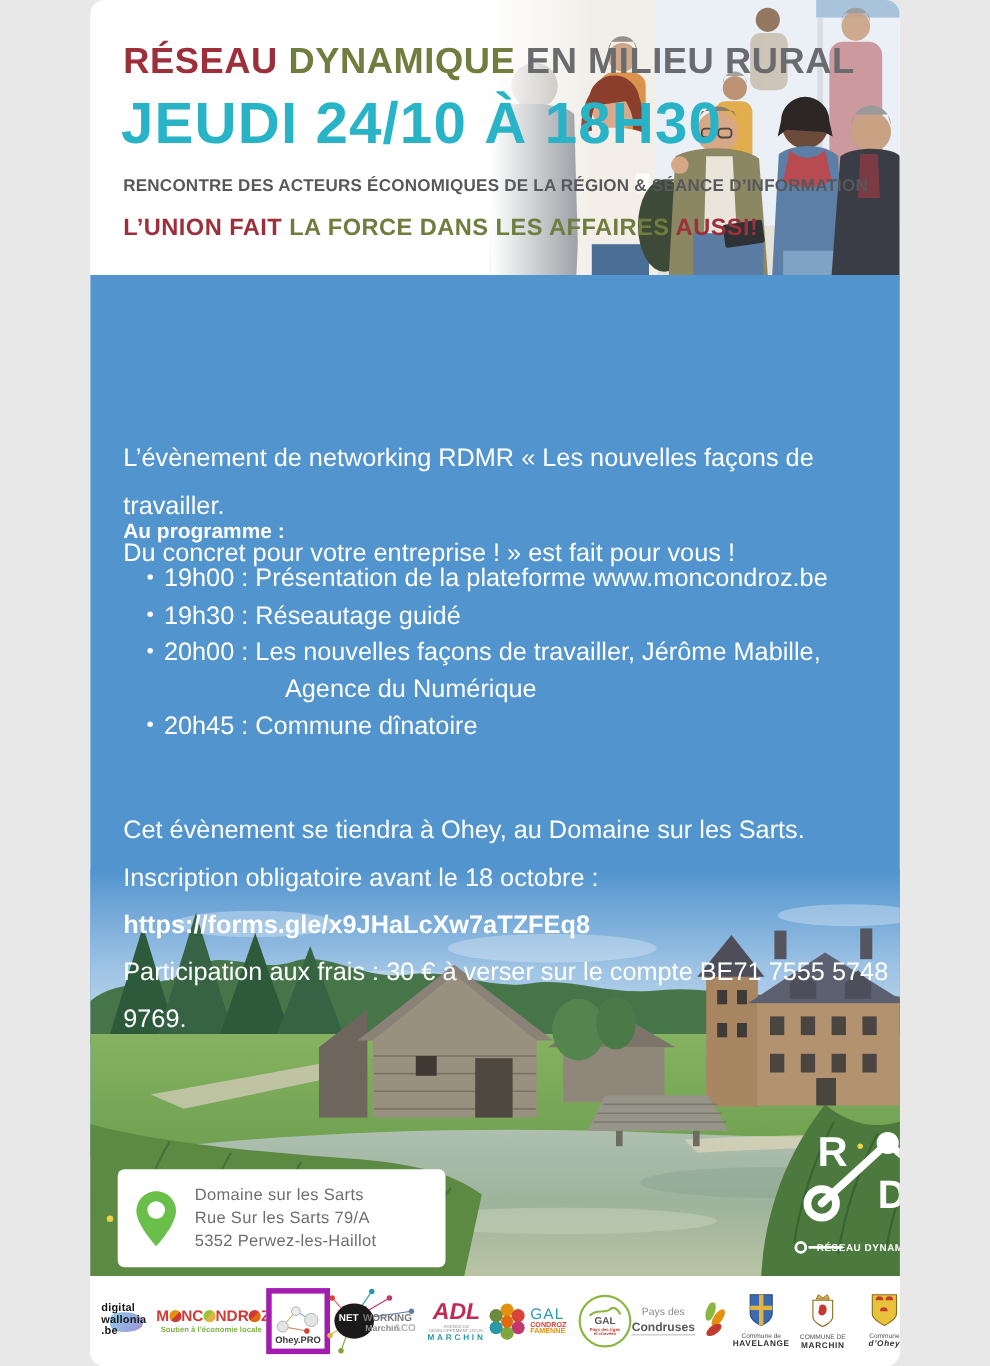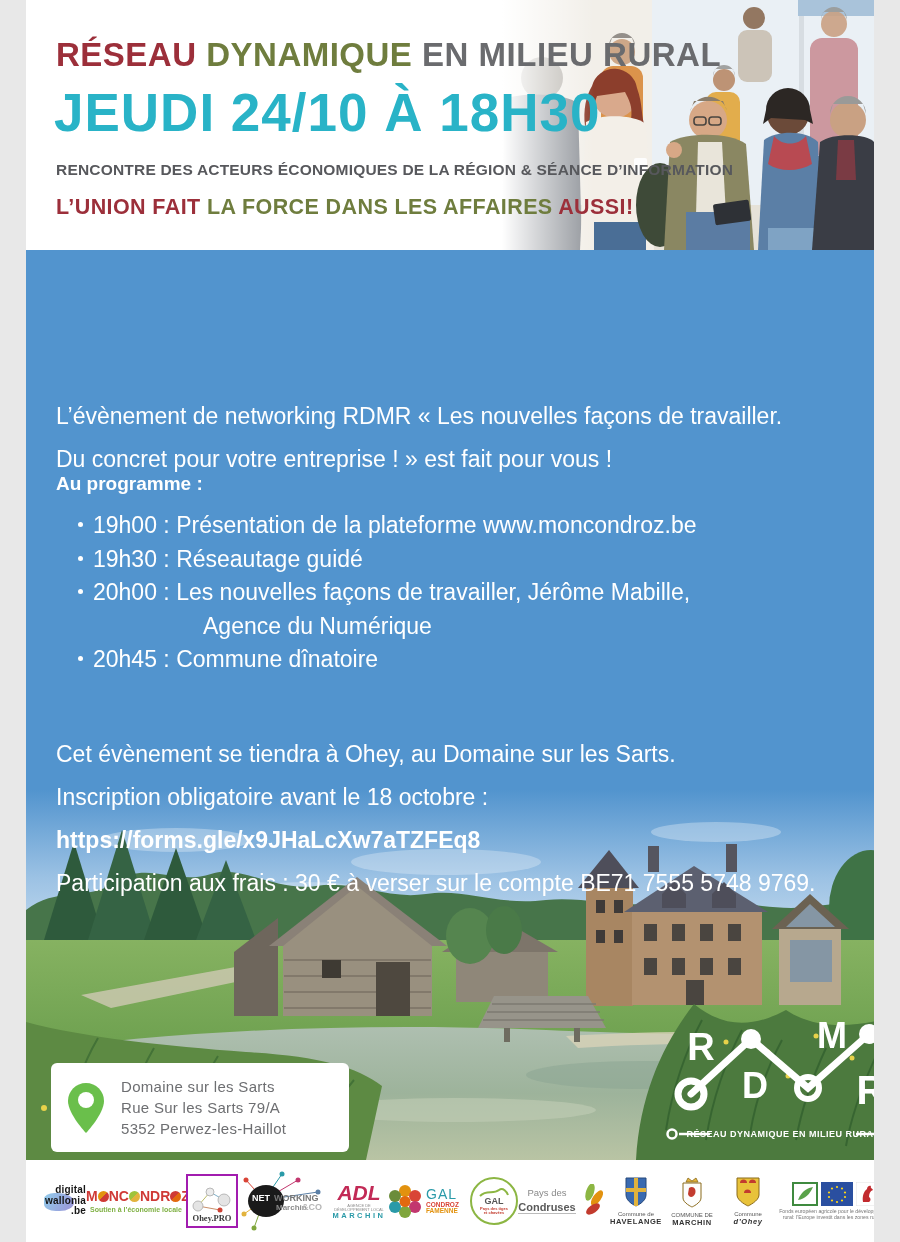--- a/index.html
+++ b/index.html
@@ -1,17 +1,17 @@
 <!DOCTYPE html>
 <html><head>
 <meta charset="utf-8">
 <style>
   html,body{margin:0;padding:0;background:#e8e8e8;}
-  .flyer{position:relative;width:848px;height:1242px;background:#ffffff;
-         font-family:"Liberation Sans",sans-serif;overflow:hidden;margin:0 auto;}
+  .flyer{position:relative;width:736px;height:1242px;background:#ffffff;
+         font-family:"Liberation Sans",sans-serif;overflow:hidden;margin:0 auto;border-radius:13px;}
 
   
   .brand{position:absolute;left:30px;top:36px;font-size:33px;font-weight:600;
          letter-spacing:.5px;white-space:nowrap;z-index:3;}
   .c-red{color:#9c2f3a;} .c-olive{color:#6f7d3e;} .c-gray{color:#6a6b6e;}
   .datetime{position:absolute;left:28px;top:82px;font-size:53px;font-weight:700;
             color:#29b3c7;letter-spacing:1px;z-index:3;white-space:nowrap;}
   .subtitle{position:absolute;left:30px;top:161px;font-size:15.5px;font-weight:600;
             color:#57585c;letter-spacing:.2px;z-index:3;white-space:nowrap;}
   .slogan{position:absolute;left:30px;top:195px;font-size:21.5px;font-weight:700;
@@ -47,35 +47,35 @@
   .location-card .txt{font-size:15px;line-height:21px;color:#6d6e71;letter-spacing:.3px;}
 
   
   .rdmr{position:absolute;left:632px;top:998px;width:250px;height:152px;z-index:4;}
 
   
   .footer{position:absolute;left:0;top:1160px;width:900px;height:82px;background:#fff;
           display:flex;align-items:center;justify-content:space-between;
           padding:0 10px;box-sizing:border-box;z-index:5;}
   .plogo{flex:0 0 auto;text-align:center;line-height:1.05;}
-  .dw{width:50px;text-align:right;position:relative;}
+  .dw{width:50px;text-align:left;position:relative;}
   .dw .blob{position:absolute;left:8px;top:8px;width:30px;height:18px;border-radius:40% 60% 55% 45%;
             background:linear-gradient(120deg,#7ec3e8,#8a7fd0);opacity:.85;}
   .dw .t{position:relative;font-size:10px;font-weight:800;color:#161616;letter-spacing:.2px;}
   .mc{width:100px;}
   .mc .word{font-size:14px;font-weight:800;color:#cf3a36;white-space:nowrap;}
   .mc .o{display:inline-block;width:11px;height:11px;border-radius:50%;vertical-align:-1px;}
   .mc .o1{background:linear-gradient(135deg,#e2920f 50%,#cf3a36 50%);}
   .mc .o2{background:linear-gradient(135deg,#9ec33b 50%,#e2b33d 50%);}
   .mc .o3{background:linear-gradient(135deg,#cf3a36 50%,#e2690f 50%);}
   .mc .be{color:#7fb043;}
   .mc .tag{font-size:7px;font-weight:700;color:#7fb043;margin-top:2px;}
   .op{width:52px;}
-  .op .box{width:48px;height:50px;border:2px solid #a21caf;margin:0 auto;background:#fff;
-           display:flex;flex-direction:column;align-items:center;justify-content:flex-end;font-family:Liberation Serif, serif;}
+  .op .box{width:48px;height:50px;border:5px solid #a21caf;margin:0 auto;background:#fff;
+           display:flex;flex-direction:column;align-items:center;justify-content:flex-end;}
   .op .t{font-size:8.5px;font-weight:800;color:#3a3a3a;padding-bottom:3px;}
   .nw{width:92px;position:relative;height:62px;}
   .nw .t1{position:absolute;left:14px;top:24px;font-size:9px;font-weight:800;color:#fff;z-index:2;}
   .nw .t2{position:absolute;left:36px;top:24px;font-size:9px;font-weight:800;color:#777;z-index:2;}
   .nw .t3{position:absolute;left:38px;top:34px;font-size:8px;font-weight:700;color:#8a8a8a;z-index:2;}
   .nw .t4{position:absolute;left:64px;top:33px;font-size:9px;font-weight:800;color:#b5b5b5;z-index:2;}
   .adl{width:58px;}
   .adl .t{font-size:21px;font-weight:800;font-style:italic;color:#c22a56;line-height:1;}
   .adl .cap{font-size:4px;color:#8a8a8a;margin-top:1px;}
   .adl .sub{font-size:7.5px;font-weight:700;color:#2a9aa8;letter-spacing:2.5px;}

